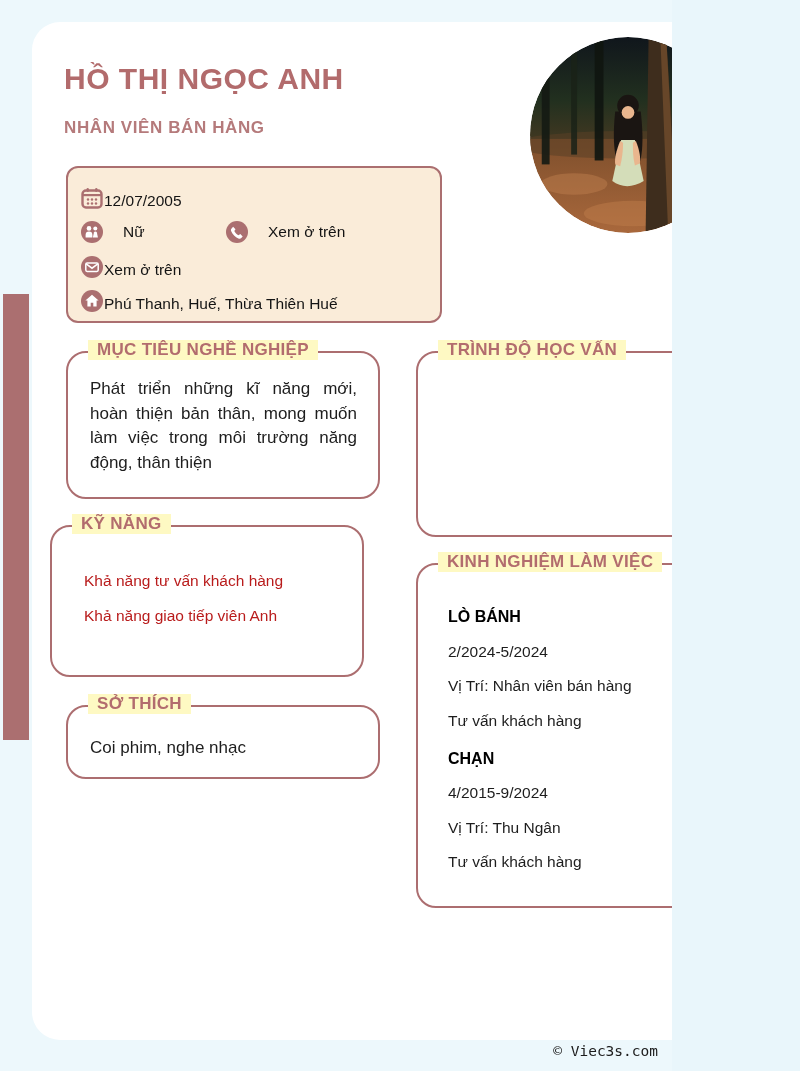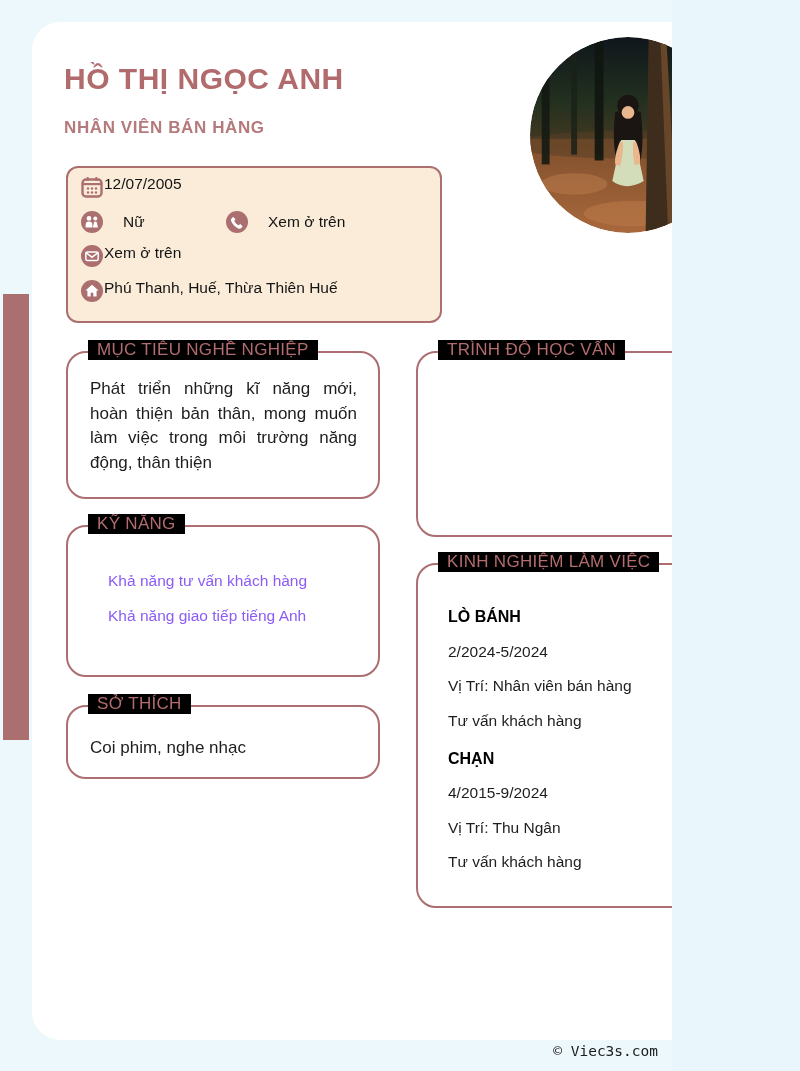--- a/index.html
+++ b/index.html
@@ -11,39 +11,39 @@
   .bar-left{left:3px;top:294px;width:26px;height:446px;}
   .bar-right{left:771px;top:294px;width:26px;height:470px;}
 
   .name{position:absolute;left:64px;top:62px;font-size:30px;font-weight:bold;color:#b26b6c;letter-spacing:.5px;}
   .subtitle{position:absolute;left:64px;top:118px;font-size:17px;color:#b57a7b;letter-spacing:.6px;font-weight:bold;}
 
   .photo{position:absolute;left:530px;top:37px;width:196px;height:196px;border-radius:50%;overflow:hidden;}
   .photo svg{display:block;}
 
   .contact{position:absolute;left:66px;top:166px;width:376px;height:157px;background:#faecd9;border:2px solid #ab6f70;border-radius:12px;padding:7px 12px;}
-  .crow{display:flex;align-items:flex-start;height:34.5px;}
+  .crow{display:flex;align-items:flex-end;height:34.5px;}
   .cgroup{display:flex;align-items:center;gap:19px;}
   .cgroup.w1{width:145px;}
   .ctext{font-size:15.5px;color:#141414;}
   .cicon{width:24px;height:24px;flex:0 0 24px;display:flex;align-items:center;justify-content:center;}
 
   .section{position:absolute;border:2px solid #ac6e70;border-radius:20px;background:#fff;}
-  .section-title{position:absolute;top:-13px;left:20px;background:#000000;padding:0 9px;color:#b26c6e;font-weight:normal;font-size:17px;white-space:nowrap;letter-spacing:.3px;}
+  .section-title{position:absolute;top:-13px;left:20px;background:#fef9c3;padding:0 9px;color:#b26c6e;font-weight:bold;font-size:17px;white-space:nowrap;letter-spacing:.3px;}
   .sec-objective{left:66px;top:351px;width:314px;height:148px;}
-  .sec-skills{left:66px;top:525px;width:314px;height:152px;padding-left:8px;}
+  .sec-skills{left:50px;top:525px;width:314px;height:152px;}
   .sec-hobbies{left:66px;top:705px;width:314px;height:74px;}
   .sec-education{left:416px;top:351px;width:338px;height:186px;}
   .sec-experience{left:416px;top:563px;width:338px;height:345px;}
   .sec-moreinfo{left:416px;top:935px;width:338px;height:93px;}
 
   .body-text{font-size:17px;color:#1d1d1d;}
   .objective-body{padding:24px 21px 0 22px;text-align:justify;line-height:24.5px;}
   .skills-list{padding:44px 10px 0 32px;}
-  .skill-item{font-size:15.5px;color:#8b5cf6;line-height:20px;margin-bottom:14.5px;}
+  .skill-item{font-size:15.5px;color:#b91c1c;line-height:20px;margin-bottom:14.5px;}
   .hobbies-body{padding:30px 21px 0 22px;line-height:22px;}
   .entry{padding:42px 20px 0 30px;}
   .entry-line{font-size:15.5px;color:#1d1d1d;line-height:20px;margin-bottom:14.5px;}
   .entry-line.bold{font-weight:bold;font-size:16px;color:#000;}
   .job2{margin-top:18px;}
   .moreinfo-body{padding:27px 24px 0 30px;line-height:26px;}
 
   .footer{position:absolute;right:14px;top:1043px;font-family:"DejaVu Sans Mono",monospace;font-size:14.5px;color:#1c1c1c;}
 </style>
 </head>
@@ -162,21 +162,21 @@
 
   <div class="section sec-objective">
     <div class="section-title">MỤC TIÊU NGHỀ NGHIỆP</div>
     <div class="body-text objective-body">Phát triển những kĩ năng mới, hoàn thiện bản thân, mong muốn làm việc trong môi trường năng động, thân thiện</div>
   </div>
 
   <div class="section sec-skills">
     <div class="section-title">KỸ NĂNG</div>
     <div class="skills-list">
       <div class="skill-item">Khả năng tư vấn khách hàng</div>
-      <div class="skill-item">Khả năng giao tiếp tiếng Anh</div>
+      <div class="skill-item">Khả năng giao tiếp viên Anh</div>
     </div>
   </div>
 
   <div class="section sec-hobbies">
     <div class="section-title">SỞ THÍCH</div>
     <div class="body-text hobbies-body">Coi phim, nghe nhạc</div>
   </div>
 
   <div class="section sec-education">
     <div class="section-title">TRÌNH ĐỘ HỌC VẤN</div>

